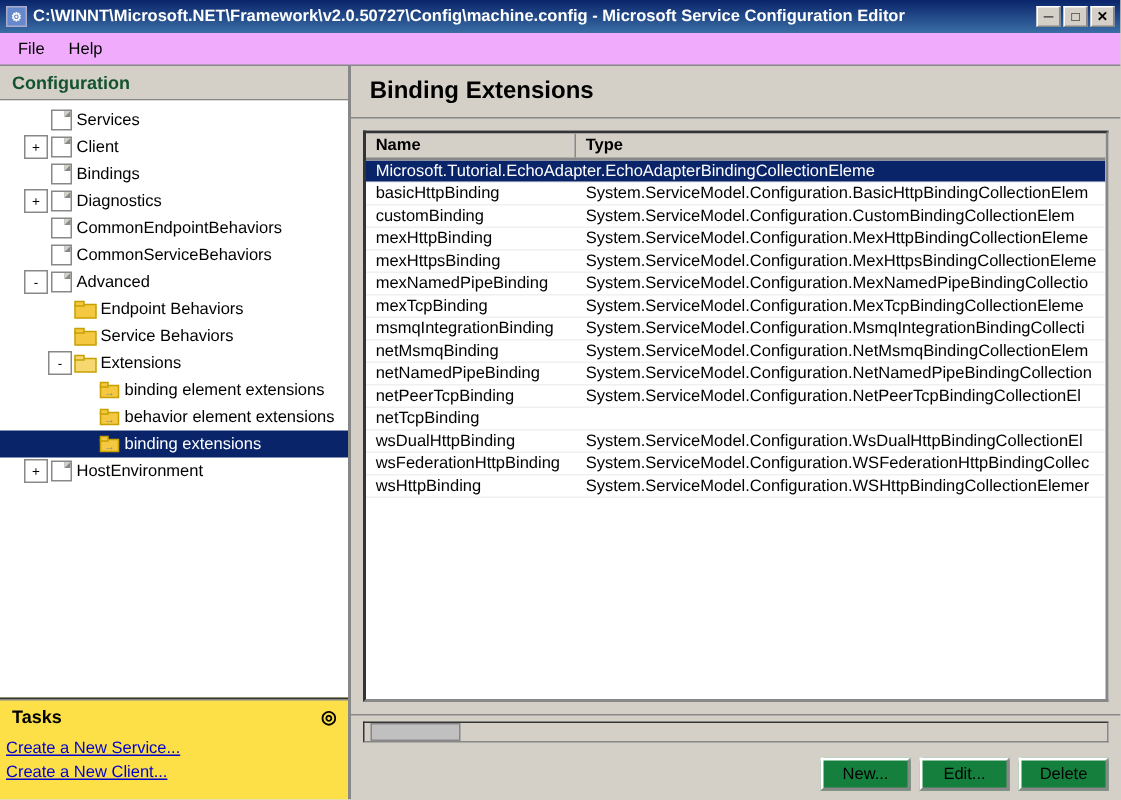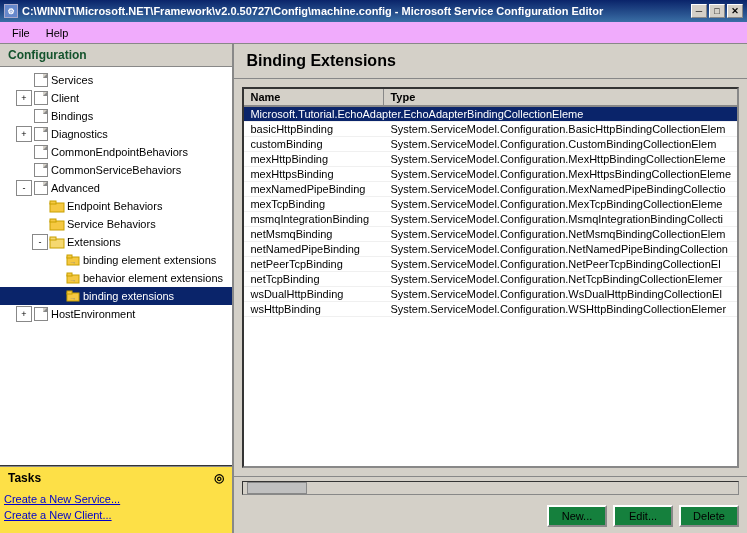--- a/index.html
+++ b/index.html
@@ -542,25 +542,28 @@
           <div class="table-row">
             <div class="td">netNamedPipeBinding</div>
             <div class="td">System.ServiceModel.Configuration.NetNamedPipeBindingCollection</div>
           </div>
           <div class="table-row">
             <div class="td">netPeerTcpBinding</div>
             <div class="td">System.ServiceModel.Configuration.NetPeerTcpBindingCollectionEl</div>
           </div>
           <div class="table-row">
             <div class="td">netTcpBinding</div>
-            <div class="td">System.ServiceModel.Configuration.NetTcpBindingCollectionElemer</div>
           </div>
           <div class="table-row">
             <div class="td">wsDualHttpBinding</div>
             <div class="td">System.ServiceModel.Configuration.WsDualHttpBindingCollectionEl</div>
+          </div>
+          <div class="table-row">
+            <div class="td">wsFederationHttpBinding</div>
+            <div class="td">System.ServiceModel.Configuration.WSFederationHttpBindingCollec</div>
           </div>
           <div class="table-row">
             <div class="td">wsHttpBinding</div>
             <div class="td">System.ServiceModel.Configuration.WSHttpBindingCollectionElemer</div>
           </div>
         </div>
     </div>
 
     <div class="scroll-bar-area">
       <div class="h-scroll">

